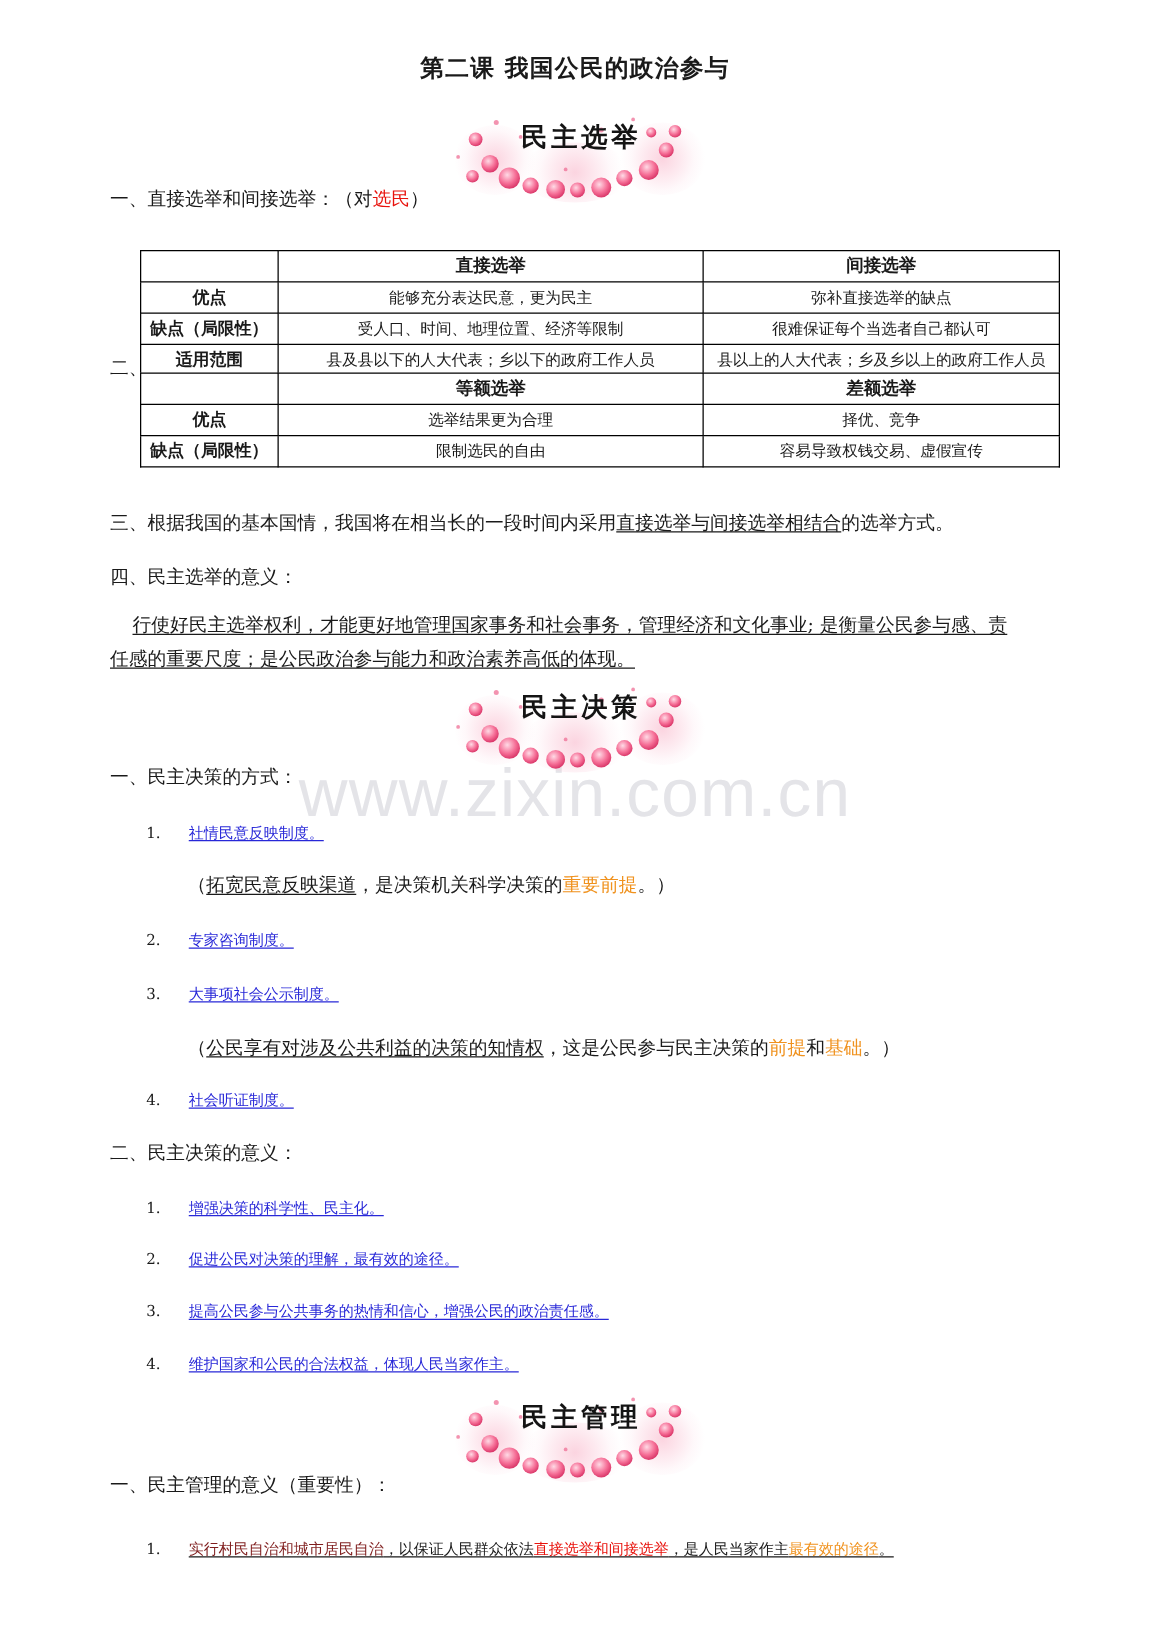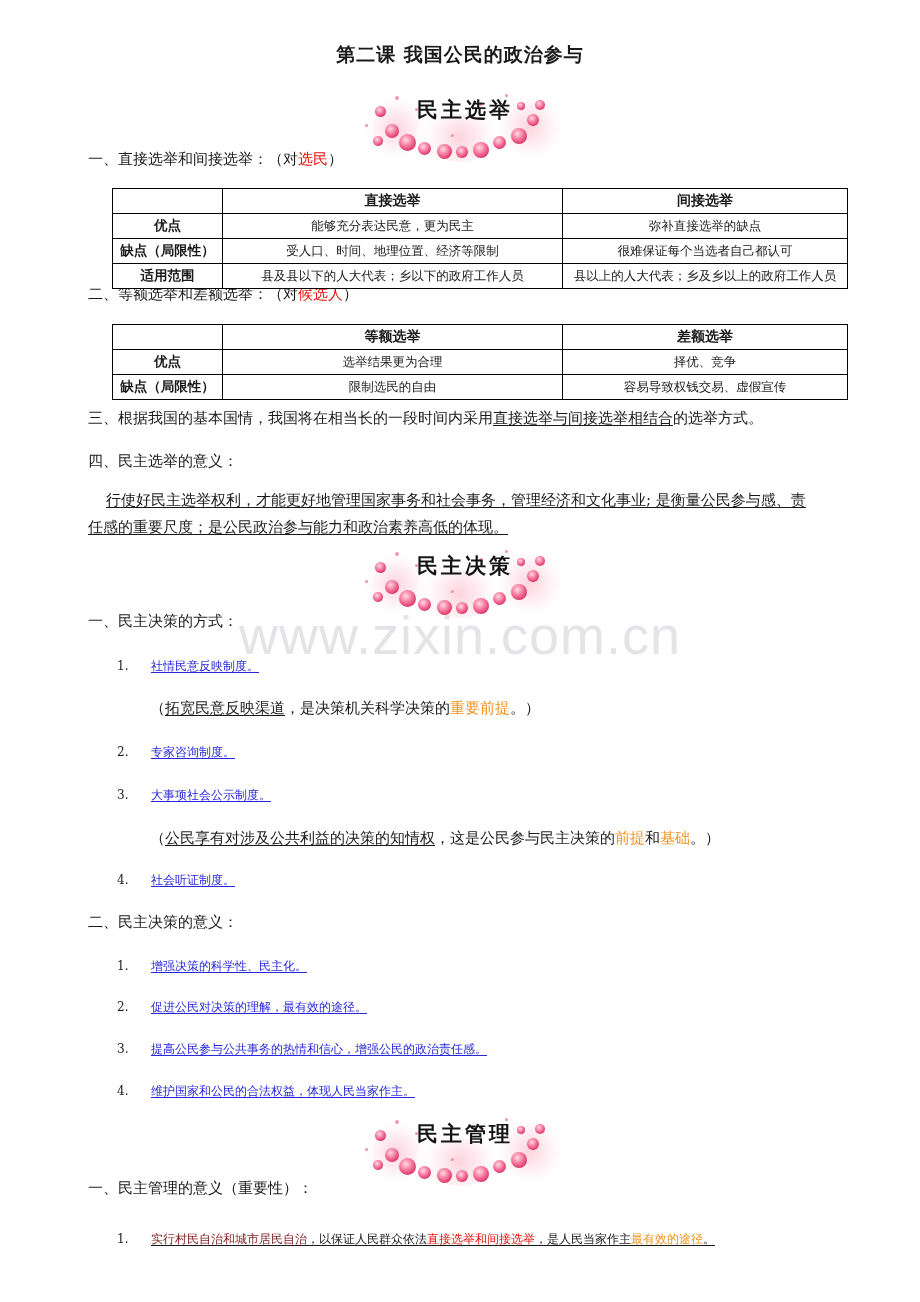--- a/index.html
+++ b/index.html
@@ -178,21 +178,21 @@
       <div class="dot" style="left:96px; top:50px; width:3px; height:3px;"></div>
       <div class="dot" style="left:10px; top:40px; width:3px; height:3px;"></div>
     </div>
     <div class="banner-text">民主选举</div>
   </div>
 
   <div class="line" style="left:88px; top:148px;">
     <span>一、直接选举和间接选举：（对</span><span class="red">选民</span><span>）</span>
   </div>
 
-  <table class="grid" style="left:112px; top:188px; width:735px;">
+  <table class="grid" style="left:112px; top:200px; width:735px;">
     <colgroup>
       <col style="width:110px">
         <col style="width:340px">
         <col style="width:285px">
     </colgroup>
     <tbody>
       <tr>
         <td></td>
         <td class="hdr">直接选举</td>
         <td class="hdr">间接选举</td>
@@ -212,21 +212,21 @@
         <td>县及县以下的人大代表；乡以下的政府工作人员</td>
         <td>县以上的人大代表；乡及乡以上的政府工作人员</td>
       </tr>
     </tbody>
   </table>
 
   <div class="line" style="left:88px; top:283px; z-index:3;">
     <span>二、等额选举和差额选举：（对</span><span class="red">候选人</span><span>）</span>
   </div>
 
-  <table class="grid" style="left:112px; top:324px; width:735px;">
+  <table class="grid" style="left:112px; top:298px; width:735px;">
     <colgroup>
       <col style="width:110px">
         <col style="width:340px">
         <col style="width:285px">
     </colgroup>
     <tbody>
       <tr>
         <td></td>
         <td class="hdr">等额选举</td>
         <td class="hdr">差额选举</td>

